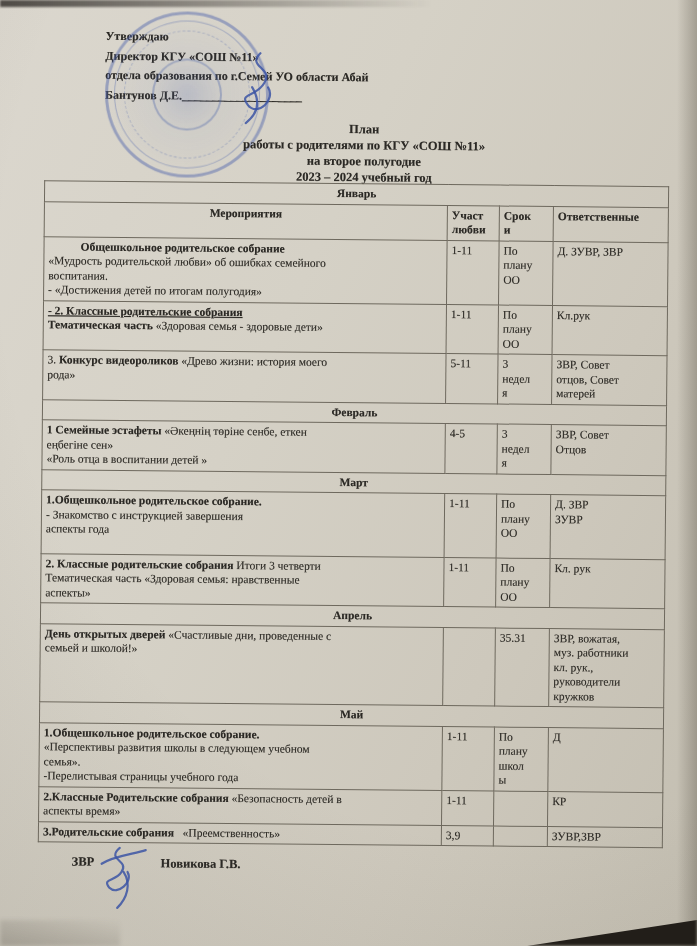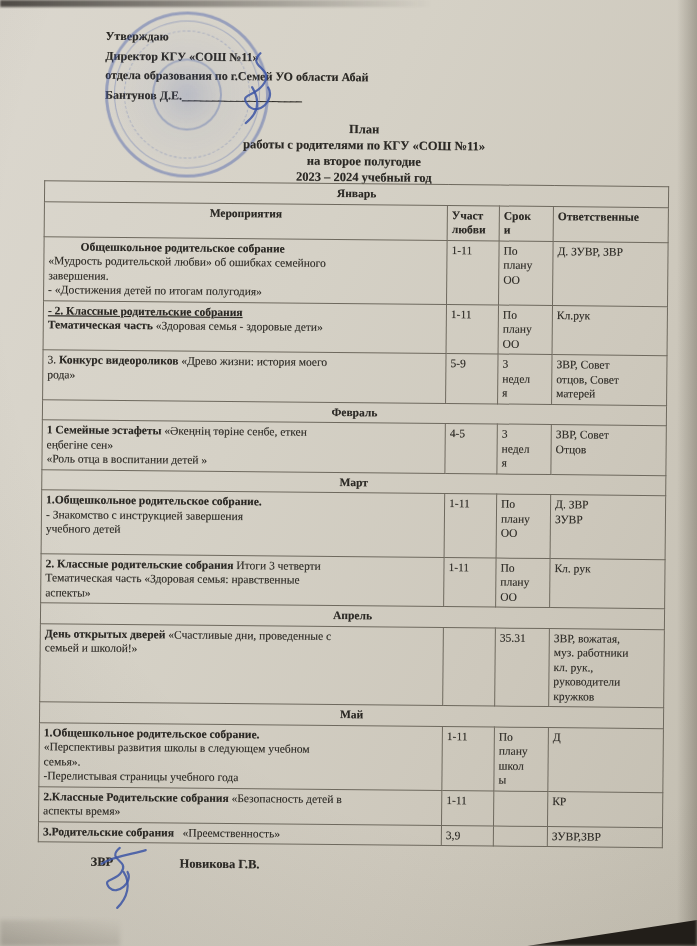--- a/index.html
+++ b/index.html
@@ -47,21 +47,21 @@
   table.plan th{font-weight:bold;text-align:left;white-space:pre-line;word-break:break-word;color:#2b2925;}
   table.plan th.c{text-align:center;}
   td.band{text-align:center;font-weight:bold;font-size:12px;padding:1px 2px;color:#2b2925;}
   td.cell-pre{white-space:pre-line;word-break:break-word;}
   td.term-pad{padding-top:18px;}
   .line{min-height:14px;}
   .line.indent{padding-left:32px;}
   .b{font-weight:bold;color:#2b2925;}
   .b.u{text-decoration:underline;}
 
-  .footer{position:absolute;left:78px;top:857px;font-weight:bold;font-size:12.5px;color:#2b2925;margin-left:19px;}
+  .footer{position:absolute;left:78px;top:857px;font-weight:bold;font-size:12.5px;color:#2b2925;}
   .footer .name{position:absolute;left:74px;top:1px;white-space:nowrap;padding-left:15px;}
 </style>
 </head>
 <body>
 
 <div class="photo">
   <div class="doc">
 
     <div class="approval">
       <div>Утверждаю</div>
@@ -105,21 +105,21 @@
               <th>Участ
 любви</th>
               <th>Срок
 и</th>
               <th>Ответственные</th>
             </tr>
             <tr>
               <td>
                 <div class="line indent"><span class="b">Общешкольное родительское собрание</span></div>
                 <div class="line"><span>«Мудрость родительской любви» об ошибках семейного</span></div>
-                <div class="line"><span>завершения.</span></div>
+                <div class="line"><span>воспитания.</span></div>
                 <div class="line"><span>- «Достижения детей по итогам полугодия»</span></div>
               </td>
               <td class="cell-pre">1-11</td>
               <td class="cell-pre">По
 плану
 ОО</td>
               <td class="cell-pre">Д. ЗУВР, ЗВР</td>
             </tr>
             <tr>
               <td>
@@ -130,21 +130,21 @@
               <td class="cell-pre">По
 плану
 ОО</td>
               <td class="cell-pre">Кл.рук</td>
             </tr>
             <tr>
               <td>
                 <div class="line"><span>3.  </span><span class="b">Конкурс видеороликов</span><span> «Древо жизни: история моего</span></div>
                 <div class="line"><span>рода»</span></div>
               </td>
-              <td class="cell-pre">5-9</td>
+              <td class="cell-pre">5-11</td>
               <td class="cell-pre">3
 недел
 я</td>
               <td class="cell-pre">ЗВР, Совет
 отцов, Совет
 матерей</td>
             </tr>
             <tr>
               <td class="band" colspan="4">Февраль</td>
             </tr>
@@ -161,21 +161,21 @@
               <td class="cell-pre">ЗВР, Совет
 Отцов</td>
             </tr>
             <tr>
               <td class="band" colspan="4">Март</td>
             </tr>
             <tr>
               <td>
                 <div class="line"><span class="b">1.Общешкольное родительское собрание.</span></div>
                 <div class="line"><span>- Знакомство с инструкцией завершения</span></div>
-                <div class="line"><span>учебного детей</span></div>
+                <div class="line"><span>аспекты года</span></div>
                 <div class="line"><span> </span></div>
               </td>
               <td class="cell-pre">1-11</td>
               <td class="cell-pre">По
 плану
 ОО</td>
               <td class="cell-pre">Д. ЗВР
 ЗУВР</td>
             </tr>
             <tr>

